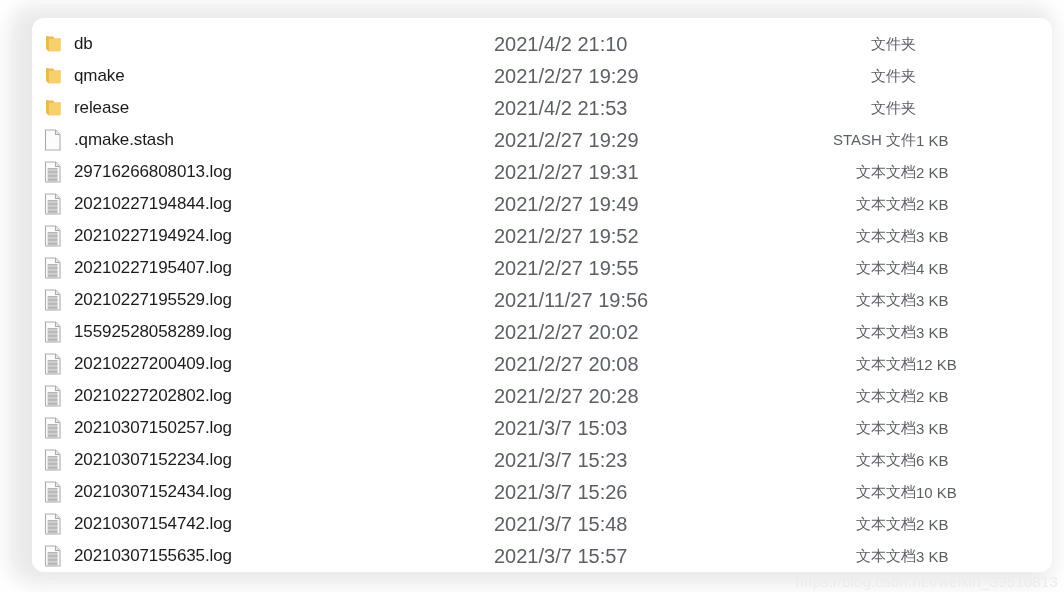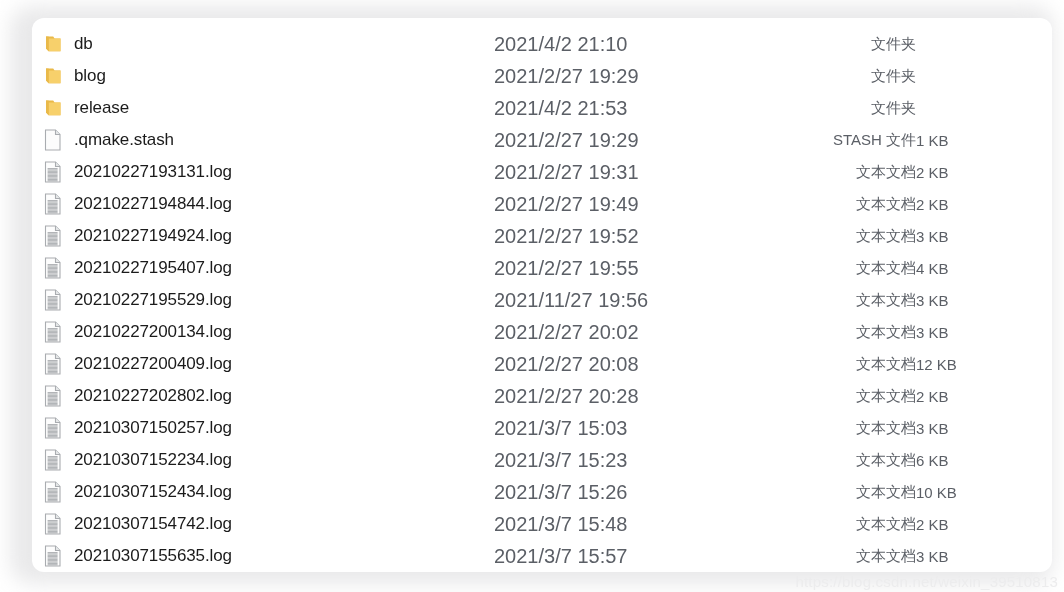--- a/index.html
+++ b/index.html
@@ -138,21 +138,21 @@
         <div class="size-cell"></div>
       </div>
       <div class="file-row">
         <div class="icon-cell">
           <svg class="ico" width="22" height="20" viewBox="0 0 22 20">
             <path d="M2 2.5 L9.2 2.5 L10.6 4.4 L16.5 4.4 L16.5 17.2 L4.6 17.2 L2 14.4 Z" fill="#e9b949"></path>
             <path d="M4.6 4.4 L16.5 4.4 L16.5 17.2 L4.6 17.2 Z" fill="#f7d06b"></path>
             <path d="M2 2.5 L4.6 2.5 L4.6 17.2 L2 14.4 Z" fill="#e9b949"></path>
           </svg>
         </div>
-        <div class="name-cell">blog</div>
+        <div class="name-cell">qmake</div>
         <div class="date-cell">2021/2/27 19:29</div>
         <div class="type-cell">文件夹</div>
         <div class="size-cell"></div>
       </div>
       <div class="file-row">
         <div class="icon-cell">
           <svg class="ico" width="22" height="20" viewBox="0 0 22 20">
             <path d="M2 2.5 L9.2 2.5 L10.6 4.4 L16.5 4.4 L16.5 17.2 L4.6 17.2 L2 14.4 Z" fill="#e9b949"></path>
             <path d="M4.6 4.4 L16.5 4.4 L16.5 17.2 L4.6 17.2 Z" fill="#f7d06b"></path>
             <path d="M2 2.5 L4.6 2.5 L4.6 17.2 L2 14.4 Z" fill="#e9b949"></path>
@@ -185,21 +185,21 @@
             <line x1="3.6" y1="11.65" x2="13.6" y2="11.65" stroke="#8d9196" stroke-width="0.75"></line>
             <line x1="3.6" y1="13" x2="13.6" y2="13" stroke="#8d9196" stroke-width="0.75"></line>
             <line x1="3.6" y1="14.35" x2="13.6" y2="14.35" stroke="#8d9196" stroke-width="0.75"></line>
             <line x1="3.6" y1="15.700000000000001" x2="13.6" y2="15.700000000000001" stroke="#8d9196" stroke-width="0.75"></line>
             <line x1="3.6" y1="17.05" x2="13.6" y2="17.05" stroke="#8d9196" stroke-width="0.75"></line>
             <line x1="3.6" y1="18.4" x2="13.6" y2="18.4" stroke="#8d9196" stroke-width="0.75"></line>
             <line x1="3.6" y1="19.75" x2="13.6" y2="19.75" stroke="#8d9196" stroke-width="0.75"></line>
             <path d="M11.5 1 L11.5 5.5 L16 5.5" fill="#e7e9ea" stroke="#a9acb0" stroke-width="1.1"></path>
           </svg>
         </div>
-        <div class="name-cell">20210227193131.log</div>
+        <div class="name-cell">29716266808013.log</div>
         <div class="date-cell">2021/2/27 19:31</div>
         <div class="type-cell">文本文档</div>
         <div class="size-cell">2 KB</div>
       </div>
       <div class="file-row">
         <div class="icon-cell">
           <svg class="ico" width="18" height="22" viewBox="0 0 18 22">
             <path d="M1.5 1 L11.5 1 L16 5.5 L16 21 L1.5 21 Z" fill="#fdfdfd" stroke="#a9acb0" stroke-width="1.1"></path>
             <line x1="3.6" y1="7.6" x2="13.6" y2="7.6" stroke="#8d9196" stroke-width="0.75"></line>
             <line x1="3.6" y1="8.95" x2="13.6" y2="8.95" stroke="#8d9196" stroke-width="0.75"></line>
@@ -295,21 +295,21 @@
             <line x1="3.6" y1="11.65" x2="13.6" y2="11.65" stroke="#8d9196" stroke-width="0.75"></line>
             <line x1="3.6" y1="13" x2="13.6" y2="13" stroke="#8d9196" stroke-width="0.75"></line>
             <line x1="3.6" y1="14.35" x2="13.6" y2="14.35" stroke="#8d9196" stroke-width="0.75"></line>
             <line x1="3.6" y1="15.700000000000001" x2="13.6" y2="15.700000000000001" stroke="#8d9196" stroke-width="0.75"></line>
             <line x1="3.6" y1="17.05" x2="13.6" y2="17.05" stroke="#8d9196" stroke-width="0.75"></line>
             <line x1="3.6" y1="18.4" x2="13.6" y2="18.4" stroke="#8d9196" stroke-width="0.75"></line>
             <line x1="3.6" y1="19.75" x2="13.6" y2="19.75" stroke="#8d9196" stroke-width="0.75"></line>
             <path d="M11.5 1 L11.5 5.5 L16 5.5" fill="#e7e9ea" stroke="#a9acb0" stroke-width="1.1"></path>
           </svg>
         </div>
-        <div class="name-cell">20210227200134.log</div>
+        <div class="name-cell">15592528058289.log</div>
         <div class="date-cell">2021/2/27 20:02</div>
         <div class="type-cell">文本文档</div>
         <div class="size-cell">3 KB</div>
       </div>
       <div class="file-row">
         <div class="icon-cell">
           <svg class="ico" width="18" height="22" viewBox="0 0 18 22">
             <path d="M1.5 1 L11.5 1 L16 5.5 L16 21 L1.5 21 Z" fill="#fdfdfd" stroke="#a9acb0" stroke-width="1.1"></path>
             <line x1="3.6" y1="7.6" x2="13.6" y2="7.6" stroke="#8d9196" stroke-width="0.75"></line>
             <line x1="3.6" y1="8.95" x2="13.6" y2="8.95" stroke="#8d9196" stroke-width="0.75"></line>

